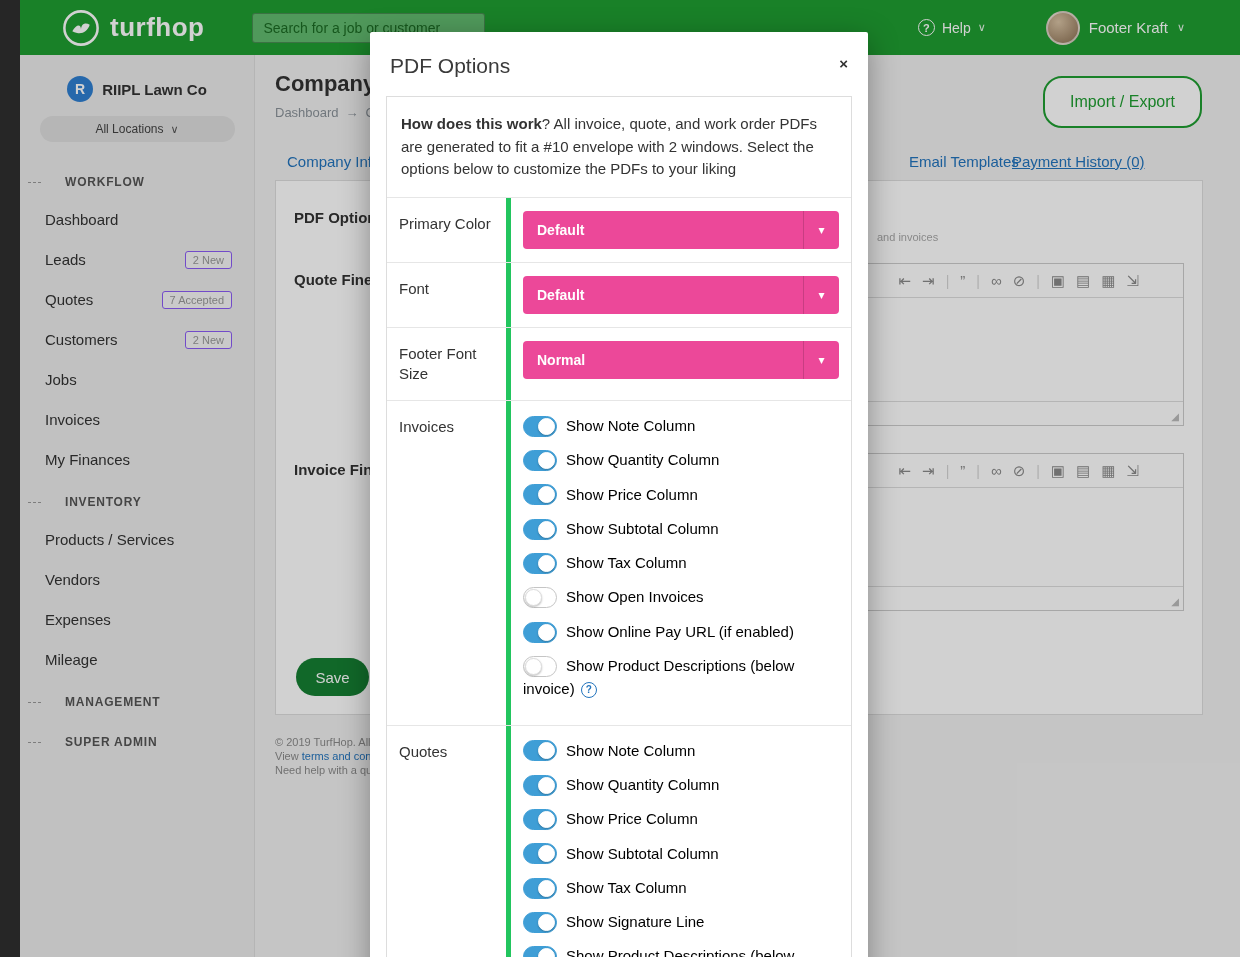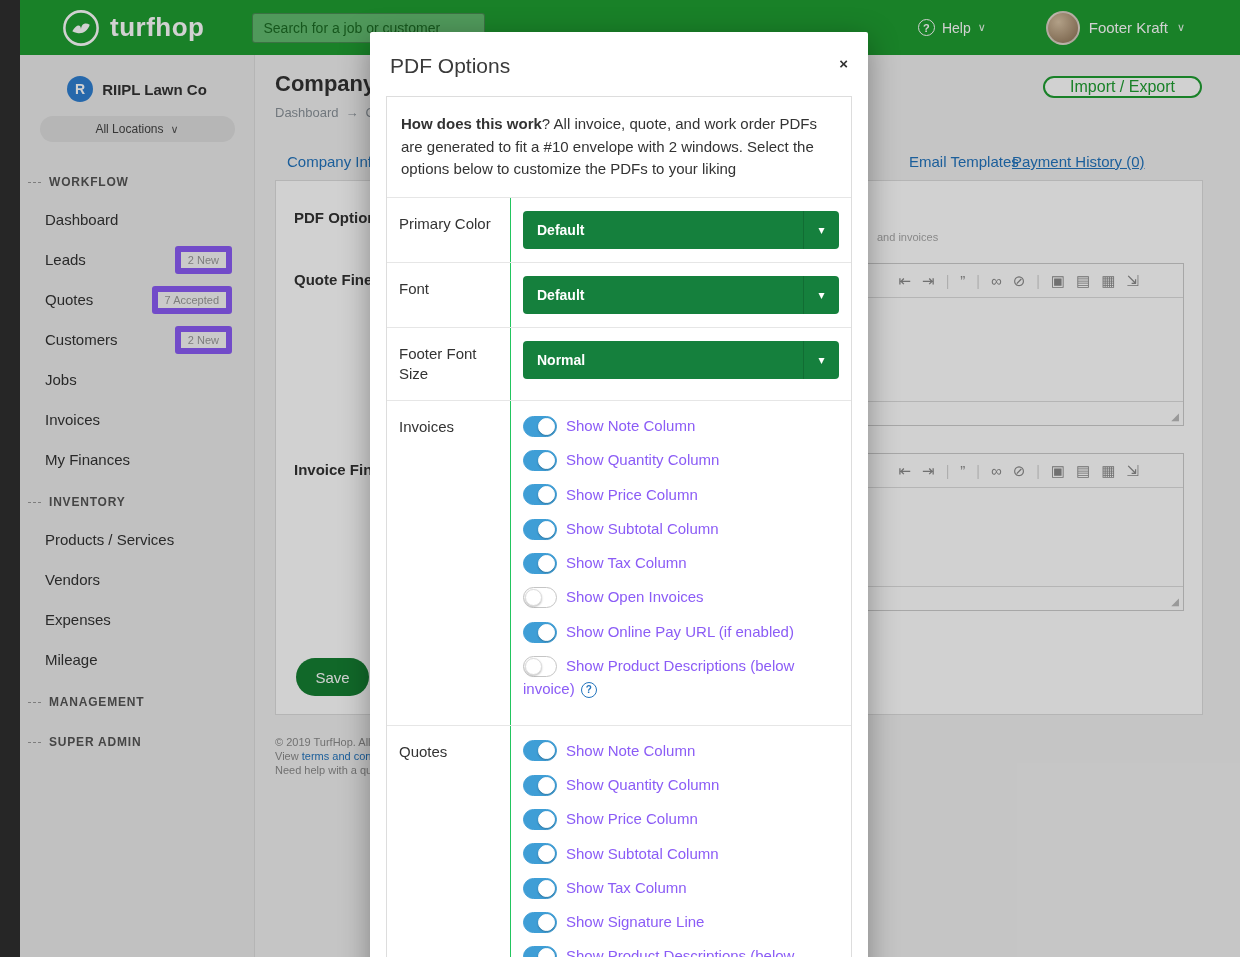--- a/index.html
+++ b/index.html
@@ -21,31 +21,31 @@
   .avatar { width:34px; height:34px; border-radius:50%; border:2px solid rgba(255,255,255,.6); background:radial-gradient(circle at 35% 30%, #d9c3a5, #8a6f52); }
   .user-group { display:flex; align-items:center; gap:9px; cursor:pointer; font-size:15px; }
 
   
   .sidebar { position:absolute; left:0; top:55px; width:235px; bottom:0; background:#ececec; border-right:1px solid #ddd; }
   .company-row { display:flex; align-items:center; justify-content:center; gap:9px; padding-top:21px; }
   .company-badge { width:26px; height:26px; border-radius:50%; background:#2f7fd1; color:#fff; font-weight:bold; font-size:14px; display:flex; align-items:center; justify-content:center; }
   .company-name { font-size:15px; font-weight:bold; color:#333; }
   .locations-pill { margin:14px auto 0; width:195px; height:26px; background:#dedede; border-radius:13px; display:flex; align-items:center; justify-content:center; gap:7px; font-size:12px; color:#444; cursor:pointer; }
   .side-nav { margin-top:18px; }
-  .side-section-title { display:flex; align-items:center; gap:8px; padding:15px 0 11px 8px; color:#555; font-size:12px; font-weight:bold; letter-spacing:.8px; }
+  .side-section-title { display:flex; align-items:center; gap:24px; padding:15px 0 11px 8px; color:#555; font-size:12px; font-weight:bold; letter-spacing:.8px; }
   .dash { width:13px; border-top:1px dashed #999; }
   .side-item { position:relative; padding:11px 10px 12px 25px; font-size:15px; color:#333; cursor:pointer; }
-  .badge { position:absolute; right:22px; top:50%; transform:translateY(-50%); font-size:11px; color:#999; background:#f7f7f7; border:6px solid #8b5cf6; border-radius:3px; padding:2px 7px; white-space:nowrap; }
+  .badge { position:absolute; right:22px; top:50%; transform:translateY(-50%); font-size:11px; color:#999; background:#f7f7f7; border:1px solid #8b5cf6; border-radius:3px; padding:2px 7px; white-space:nowrap; }
 
   
   .main { position:absolute; left:235px; top:55px; right:0; bottom:0; background:#f1f1f1; }
   .page-title { position:absolute; left:20px; top:16px; font-size:22px; font-weight:bold; color:#333; }
   .breadcrumb { position:absolute; left:20px; top:50px; font-size:13px; color:#8a9299; display:flex; gap:7px; }
   .crumb-link { color:#8a9299; cursor:pointer; }
-  .import-btn { position:absolute; right:38px; top:21px; height:22px; padding:0 25px; border:2px solid #1f9e31; border-radius:19px; background:#fff; color:#1f9e31; font-size:16px; display:flex; align-items:center; cursor:pointer; font-family:"Liberation Sans", sans-serif; }
+  .import-btn { position:absolute; right:38px; top:21px; height:52px; padding:0 25px; border:2px solid #1f9e31; border-radius:19px; background:#fff; color:#1f9e31; font-size:16px; display:flex; align-items:center; cursor:pointer; font-family:"Liberation Sans", sans-serif; }
   .tabs-row { position:absolute; left:32px; right:0; top:98px; height:24px; font-size:15px; }
   .tab { position:absolute; color:#2374bd; cursor:pointer; white-space:nowrap; }
   .tab-company { left:0; }
   .tab-email { left:622px; }
   .tab-payment { left:725px;text-decoration:underline; }
 
   .card { position:absolute; left:20px; top:125px; width:928px; height:535px; background:#fff; border:1px solid #ddd; }
   .lbl-bold { position:absolute; font-size:15px; font-weight:bold; color:#333; }
   .hint-text { position:absolute; left:601px; top:50px; font-size:11px; color:#a8a8a8; white-space:nowrap; }
 
@@ -66,31 +66,31 @@
 
   
   .overlay { position:absolute; inset:0; background:rgba(0,0,0,.18); z-index:50; }
   .modal { position:absolute; left:370px; top:32px; width:498px; background:#fff; z-index:100; box-shadow:0 8px 30px rgba(0,0,0,.35); border-radius:2px; padding-bottom:16px; }
   .modal-header { position:relative; padding:22px 20px 18px; }
   .modal-title { font-size:21px; color:#3a3a3a; }
   .modal-close { position:absolute; right:20px; top:24px; font-size:15px; font-weight:bold; color:#333; cursor:pointer; line-height:1; }
   .modal-form { margin:0 16px; border:1px solid #ddd; }
   .modal-intro { padding:16px 14px; font-size:15px; line-height:1.5; color:#333; }
   .form-row { display:flex; border-top:1px solid #e6e6e6; }
-  .row-label { width:124px; padding:16px 12px; font-size:15px; color:#333; border-right:1px solid #22c55e; line-height:1.35; }
+  .row-label { width:124px; padding:16px 12px; font-size:15px; color:#333; border-right:5px solid #22c55e; line-height:1.35; }
   .row-control { flex:1; padding:13px 12px; }
-  .green-select { height:38px; background:#15803d; border-radius:4px; display:flex; align-items:center; cursor:pointer; }
+  .green-select { height:38px; background:#ec4899; border-radius:4px; display:flex; align-items:center; cursor:pointer; }
   .select-value { color:#fff; font-weight:bold; font-size:14px; padding-left:14px; flex:1; }
   .select-caret { width:36px; align-self:stretch; display:flex; align-items:center; justify-content:center; color:#fff; font-size:12px; border-left:1px solid rgba(0,0,0,.15); }
   .toggle-item { margin-bottom:11px; line-height:22px; }
   .toggle { display:inline-block; vertical-align:middle; width:34px; height:21px; border-radius:11px; position:relative; margin-right:9px; cursor:pointer; background:#fff; border:1px solid #c5c5c5; }
   .toggle .knob { position:absolute; top:1px; left:1px; width:17px; height:17px; border-radius:50%; background:#fff; border:1px solid #ddd; box-shadow:0 1px 2px rgba(0,0,0,.25); }
   .toggle.on { background:#3f9ed6; border-color:#3f9ed6; }
   .toggle.on .knob { left:auto; right:1px; border-color:#fff; }
-  .toggle-label { font-size:15px; color:#8b5cf6; vertical-align:middle; }
+  .toggle-label { font-size:15px; color:#000000; vertical-align:middle; }
   .help-icon { display:inline-flex; width:16px; height:16px; border:1.5px solid #2374bd; color:#2374bd; border-radius:50%; font-size:10px; font-weight:bold; align-items:center; justify-content:center; vertical-align:middle; margin-left:6px; cursor:pointer; }
 </style>
 </head>
 <body>
 
 <div class="app">
 
   <div class="topbar">
     <div class="logo-wrap">
       <svg width="38" height="38" viewBox="0 0 24 24">

